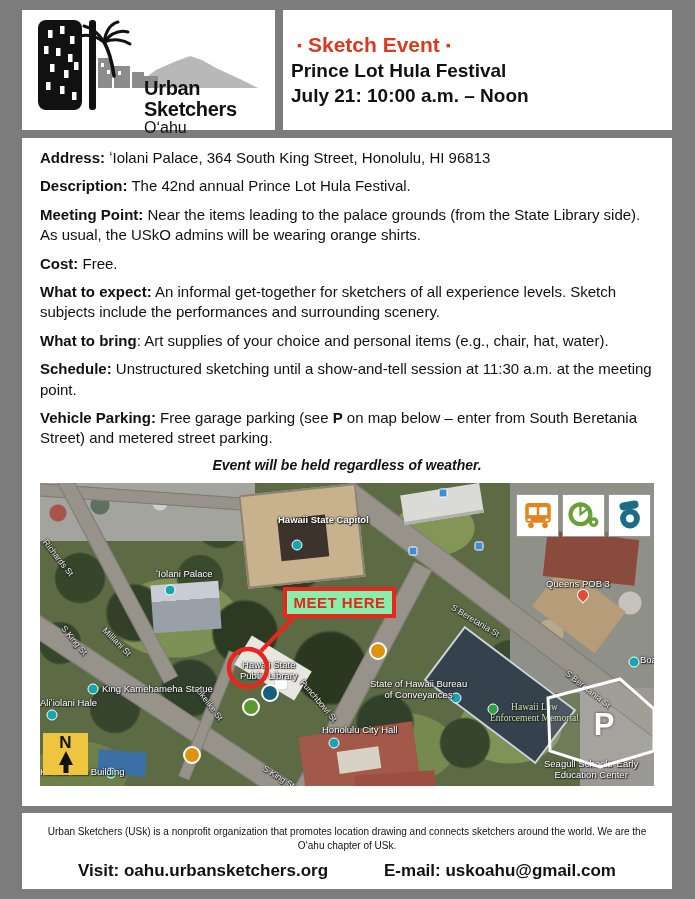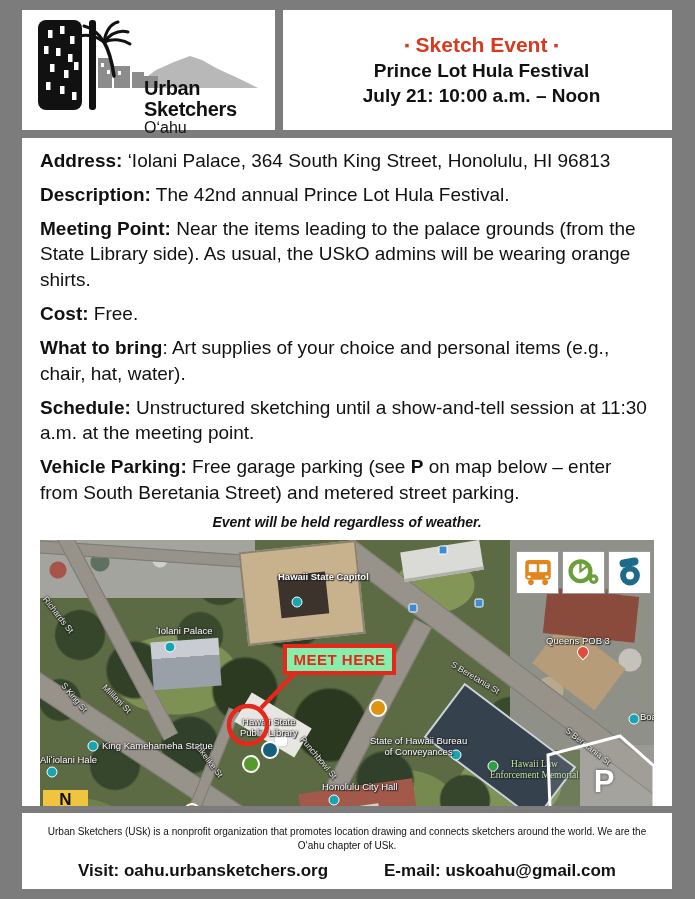--- a/index.html
+++ b/index.html
@@ -5,32 +5,32 @@
   :root{
     --accent_red:#d8391f; --map_red:#e8271c; --frame_gray:#7c7c7c;
     --bus_orange:#e0861d; --bike_green:#6b9f37; --biki_teal:#1e6b89; --compass_yellow:#efc53f;
   }
   *{box-sizing:border-box;margin:0;padding:0;}
   html,body{width:695px;height:899px;}
   body{background:var(--frame_gray);font-family:"Liberation Sans",sans-serif;position:relative;overflow:hidden;color:#111;}
   .box{position:absolute;background:#fff;}
   
   .logo-box{left:22px;top:10px;width:253px;height:120px;}
-  .title-box{left:283px;top:10px;width:389px;height:120px;text-align:center;padding-top:23px;padding-left:8px;}
+  .title-box{left:283px;top:10px;width:389px;height:120px;padding-top:23px;padding-left:8px;}
   .logo-art{position:absolute;left:14px;top:8px;}
   .logo-text{position:absolute;left:74px;top:68px;line-height:1.05;padding-left:48px;}
   .logo-org{font-weight:bold;font-size:20px;letter-spacing:-0.3px;}
   .logo-chapter{font-size:16px;}
   .event-tag{color:var(--accent_red);font-weight:bold;font-size:21px;margin-bottom:3px;}
   .tag-bullet{font-size:14px;vertical-align:2px;padding:0 6px;}
   .event-title{font-weight:bold;font-size:19px;margin-bottom:3px;}
   .event-datetime{font-weight:bold;font-size:19px;}
   
   .main-box{left:22px;top:138px;width:650px;height:668px;padding:10px 18px 0;overflow:hidden;}
-  .detail{font-size:19px;line-height:1.36;margin-bottom:8px;}
+  .detail{font-size:15px;line-height:1.36;margin-bottom:8px;}
   .weather-note{text-align:center;font-weight:bold;font-style:italic;font-size:14px;margin:6px 0 10px;}
   
   .map{position:relative;width:614px;height:303px;overflow:hidden;background:#5c6b44;}
   .map-bg{position:absolute;inset:0;background-color:#5c6b44;background-image:
     radial-gradient(circle 26px at 40px 95px,#36462a 0 24px,transparent 26px),
     radial-gradient(circle 30px at 95px 130px,#314026 0 27px,transparent 30px),
     radial-gradient(circle 24px at 160px 95px,#3a4a2c 0 22px,transparent 24px),
     radial-gradient(circle 34px at 205px 150px,#2c3a22 0 31px,transparent 34px),
     radial-gradient(circle 30px at 150px 205px,#31402a 0 27px,transparent 30px),
     radial-gradient(circle 26px at 75px 225px,#36462c 0 24px,transparent 26px),
@@ -153,20 +153,21 @@
   <div class="event-title">Prince Lot Hula Festival</div>
   <div class="event-datetime">July 21: 10:00 a.m. – Noon</div>
 </div>
 
 <div class="box main-box">
   <div>
       <p class="detail"><strong>Address:</strong><span> ʻIolani Palace, 364 South King Street, Honolulu, HI 96813</span></p>
       <p class="detail"><strong>Description:</strong><span> The 42nd annual Prince Lot Hula Festival.</span></p>
       <p class="detail"><strong>Meeting Point:</strong><span> Near the items leading to the palace grounds (from the State Library side). As usual, the USkO admins will be wearing orange shirts.</span></p>
       <p class="detail"><strong>Cost:</strong><span> Free.</span></p>
+      <p class="detail"><strong>What to expect:</strong><span> An informal get-together for sketchers of all experience levels. Sketch subjects include the performances and surrounding scenery.</span></p>
       <p class="detail"><strong>What to bring</strong><span>: Art supplies of your choice and personal items (e.g., chair, hat, water).</span></p>
       <p class="detail"><strong>Schedule:</strong><span> Unstructured sketching until a show-and-tell session at 11:30 a.m. at the meeting point.</span></p>
       <p class="detail"><strong>Vehicle Parking:</strong><span> Free garage parking (see </span><strong>P</strong><span> on map below – enter from South Beretania Street) and metered street parking.</span></p>
     </div>
   <div class="weather-note">Event will be held regardless of weather.</div>
 
   <div class="map">
     <div class="map-bg"></div>
     <div class="urban urban-nw"></div>
     <div class="urban urban-e"></div>

